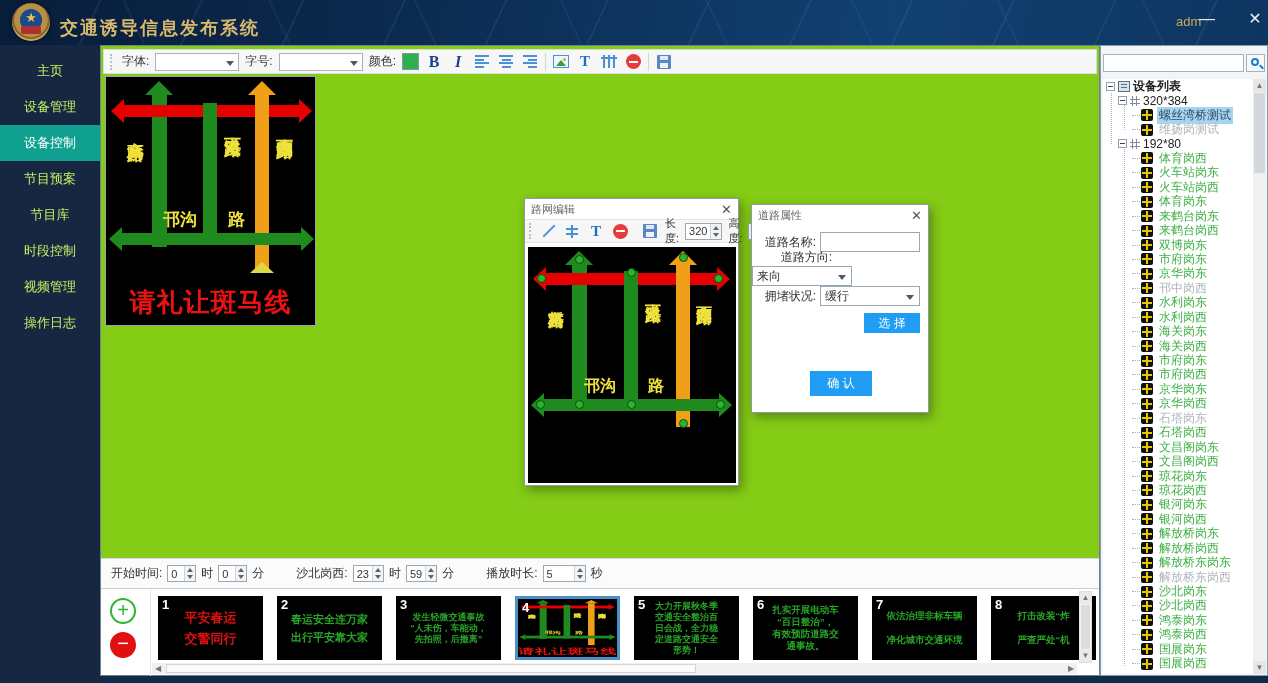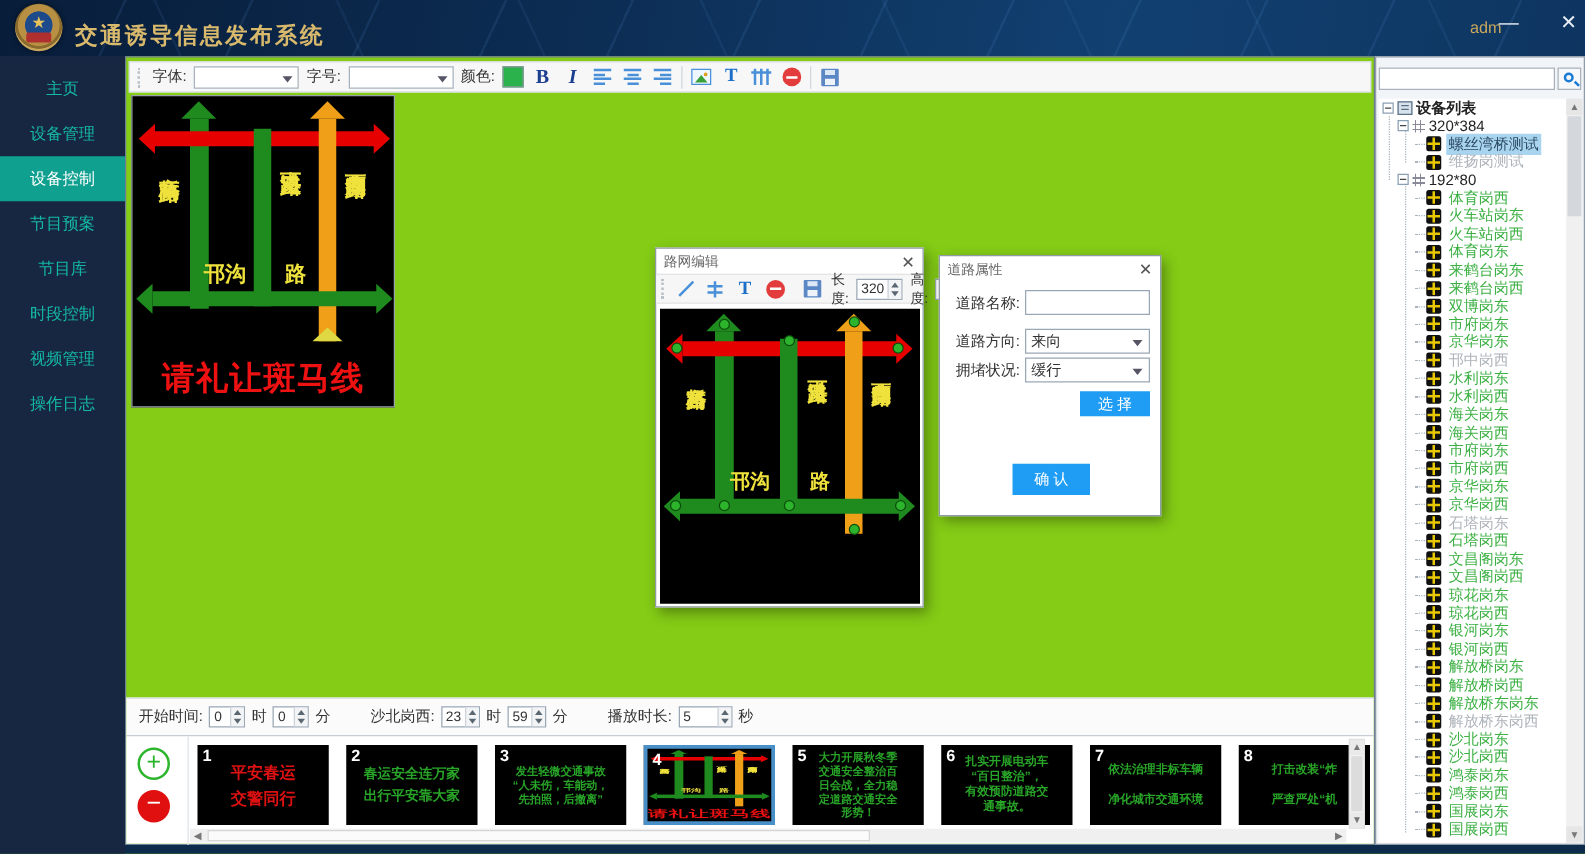--- a/index.html
+++ b/index.html
@@ -16,21 +16,21 @@
     background:radial-gradient(circle at 50% 45%,#1d4a8a 0 38%,#b89044 40% 58%,#8a6a2c 60% 66%,#c9a85c 68% 100%);
     box-shadow:0 0 4px rgba(0,0,0,.6);z-index:2;}
   .badge::before{content:"★";position:absolute;left:0;right:0;top:7px;text-align:center;color:#e6c35c;font-size:13px;}
   .badge::after{content:"";position:absolute;left:9px;right:9px;bottom:7px;height:8px;background:#b03030;border-radius:2px;}
   .app-title{position:absolute;left:60px;top:16px;color:#d9b96c;font-size:18px;font-weight:bold;letter-spacing:2px;z-index:2;font-family:Liberation Serif, serif;}
   .hdr-user{position:absolute;left:1176px;top:14px;color:#c9a85c;font-size:13px;z-index:2;}
   .hdr-btn{position:absolute;top:8px;width:22px;height:22px;color:#e8eef5;font-size:16px;text-align:center;line-height:22px;cursor:pointer;z-index:2;}
 
   
   .sidebar{position:absolute;left:0;top:45px;width:100px;height:638px;background:#182741;}
-  .side-item{height:36px;line-height:36px;text-align:center;color:#14b8a6;font-size:13px;margin-top:0;cursor:pointer;}
+  .side-item{height:36px;line-height:36px;text-align:center;color:#bef264;font-size:13px;margin-top:0;cursor:pointer;}
   .side-item:first-child{margin-top:8px;}
   .side-item.active{background:#10a090;color:#fff;}
 
   
   .main{position:absolute;left:100px;top:45px;width:1000px;height:631px;background:#84cc16;border:1px solid #6f8093;}
   .toolbar{position:absolute;left:2px;top:3px;width:994px;height:25px;background:#f7f7f7;border:1px solid #d8dde2;
     display:flex;align-items:center;gap:6px;padding:0 6px;font-size:12px;color:#333;}
   .grip{width:4px;height:16px;border-left:2px dotted #b8c0c8;margin-right:2px;}
   .tb-select{width:84px;height:18px;border:1px solid #a8b2bc;background:#fff;position:relative;}
   .tb-select::after{content:"";position:absolute;right:4px;top:7px;border-left:4px solid transparent;border-right:4px solid transparent;border-top:5px solid #556;}
@@ -489,21 +489,21 @@
 
 <div class="dialog road-props">
   <div class="dlg-title">
     <span>道路属性</span>
     <span class="dlg-x">✕</span>
   </div>
   <div class="rp-row" style="left:0;top:27px;">
     <span class="rp-label">道路名称:</span>
     <span class="rp-input"></span>
   </div>
-  <div class="rp-row" style="left:0;top:58px;">
+  <div class="rp-row" style="left:0;top:44px;flex-direction:column;">
     <span class="rp-label">道路方向:</span>
     <span class="rp-input rp-select">来向</span>
   </div>
   <div class="rp-row" style="left:0;top:81px;">
     <span class="rp-label">拥堵状况:</span>
     <span class="rp-input rp-select">缓行</span>
   </div>
   <span class="blue-btn" style="position:absolute;left:112px;top:108px;width:56px;height:20px;">选 择</span>
   <span class="blue-btn" style="position:absolute;left:58px;top:166px;width:62px;height:25px;">确 认</span>
 </div>

